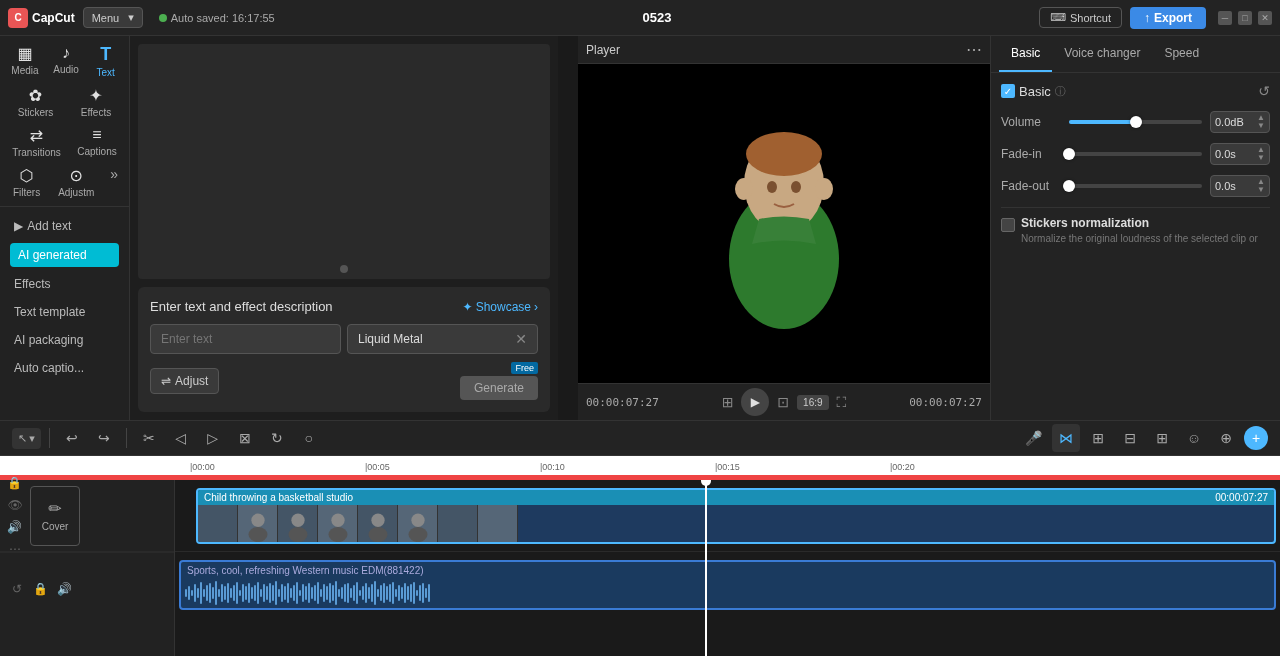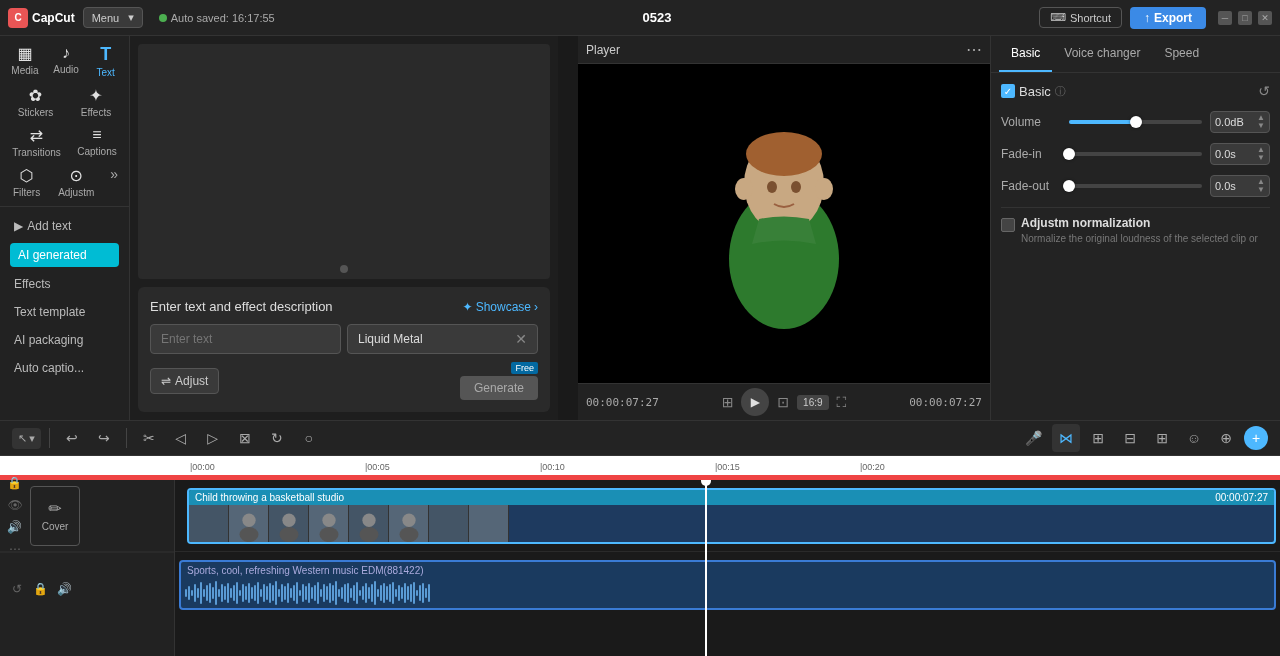--- a/index.html
+++ b/index.html
@@ -701,21 +701,21 @@
       border-bottom: 1px solid #2a2a2a;
     }
     .audio-track {
       height: 72px;
       position: relative;
     }
 
     .video-clip {
       position: absolute;
       top: 8px;
-      left: 12px;
+      left: 21px;
       right: 4px;
       height: 56px;
       border-radius: 4px;
       overflow: hidden;
       background: #1e3a5f;
       border: 2px solid #4db8ff;
     }
     .video-clip-header {
       background: #1a8fb5;
       padding: 2px 6px;
@@ -1012,21 +1012,21 @@
             <span class="spinner-btn">▼</span>
           </div>
         </div>
       </div>
 
       <div class="divider"></div>
 
       <div class="loudness-row">
         <div class="loudness-check"></div>
         <div class="loudness-text">
-          <div class="loudness-title">Adjustm normalization</div>
+          <div class="loudness-title">Stickers normalization</div>
           <div class="loudness-desc">Normalize the original loudness of the selected clip or</div>
         </div>
       </div>
     </div>
   </div>
 </div>
 
 <div class="toolbar">
   <div class="toolbar-select">
     <span>↖</span>
@@ -1054,21 +1054,21 @@
   </div>
 </div>
 
 <div class="timeline">
 
   <div class="timeline-ruler">
     <div class="ruler-mark" style="left: 190px;">|00:00</div>
     <div class="ruler-mark" style="left: 365px;">|00:05</div>
     <div class="ruler-mark" style="left: 540px;">|00:10</div>
     <div class="ruler-mark" style="left: 715px;">|00:15</div>
-    <div class="ruler-mark" style="left: 860px;">|00:20</div>
+    <div class="ruler-mark" style="left: 890px;">|00:20</div>
   </div>
 
   <div class="timeline-body">
 
     <div class="timeline-left-controls">
 
       <div class="track-control">
         <div class="track-control-icons">
           <div class="track-icon-btn">🔒</div>
           <div class="track-icon-btn">👁</div>

